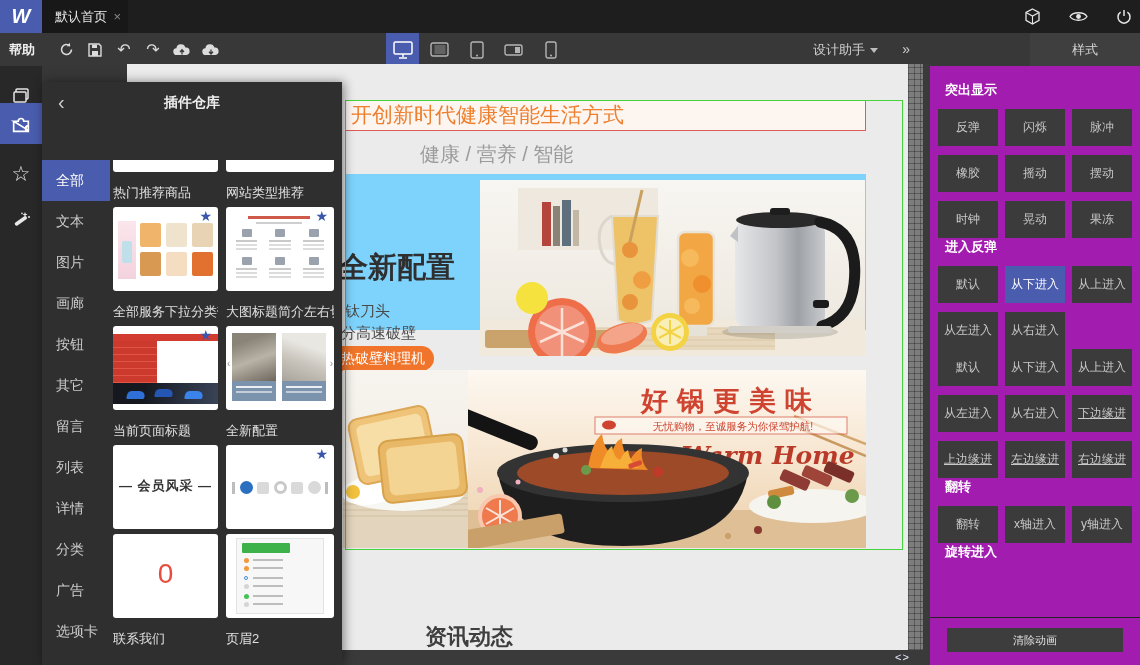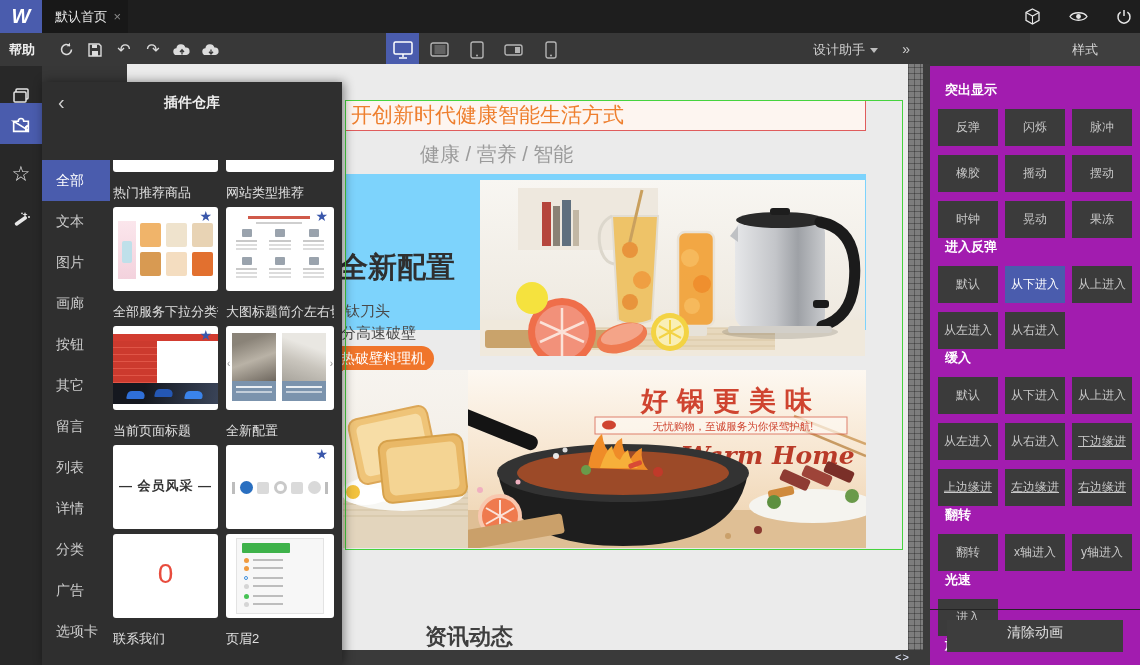--- a/index.html
+++ b/index.html
@@ -142,21 +142,21 @@
   .rpanel { position:absolute; left:930px; top:66px; width:210px; height:599px; background:#a21caf; padding:15px 8px 0 8px; }
   .anim-heading { color:#fff; font-size:13px; font-weight:bold; margin:0 0 10px 7px; }
   .anim-section { margin-bottom:0; }
   .anim-section + .anim-section { }
   .anim-grid { display:flex; flex-wrap:wrap; gap:9px 7px; padding-left:0; }
   .abtn { width:60px; height:37px; background:#3b3b3b; color:#c9c9c9; font-size:12px;
           display:flex; align-items:center; justify-content:center; cursor:pointer; white-space:nowrap; }
   .abtn.active { background:#4a5cad; color:#fff; }
   .abtn.ul { text-decoration:underline; }
   .clear-wrap { position:absolute; left:0; right:0; bottom:13px; border-top:1px solid #242424; padding:10px 17px 0 17px; }
-  .clear-btn { height:32px; background:#3d3d3d; color:#e0e0e0; font-size:14px; text-align:center; line-height:24px; cursor:pointer; }
+  .clear-btn { height:24px; background:#3d3d3d; color:#e0e0e0; font-size:11px; text-align:center; line-height:24px; cursor:pointer; }
 
   svg { display:block; }
 </style>
 </head>
 <body>
 
 <div id="app">
 
   <div class="topbar">
     <div class="logo">W</div>
@@ -602,21 +602,20 @@
           <div class="anim-heading">进入反弹</div>
           <div class="anim-grid">
             <div class="abtn">默认</div>
             <div class="abtn active">从下进入</div>
             <div class="abtn">从上进入</div>
             <div class="abtn">从左进入</div>
             <div class="abtn">从右进入</div>
           </div>
         </div>
         <div class="anim-section">
-          <div class="anim-heading">缓入</div>
           <div class="anim-grid">
             <div class="abtn">默认</div>
             <div class="abtn">从下进入</div>
             <div class="abtn">从上进入</div>
             <div class="abtn">从左进入</div>
             <div class="abtn">从右进入</div>
             <div class="abtn ul">下边缘进</div>
             <div class="abtn ul">上边缘进</div>
             <div class="abtn ul">左边缘进</div>
             <div class="abtn ul">右边缘进</div>
@@ -624,26 +623,20 @@
         </div>
         <div class="anim-section">
           <div class="anim-heading">翻转</div>
           <div class="anim-grid">
             <div class="abtn">翻转</div>
             <div class="abtn">x轴进入</div>
             <div class="abtn">y轴进入</div>
           </div>
         </div>
         <div class="anim-section">
-          <div class="anim-heading">光速</div>
-          <div class="anim-grid">
-            <div class="abtn">进入</div>
-          </div>
-        </div>
-        <div class="anim-section">
           <div class="anim-heading">旋转进入</div>
           <div class="anim-grid"></div>
         </div>
       </div>
     <div class="clear-wrap">
       <div class="clear-btn">清除动画</div>
     </div>
   </div>
 
 </div>

